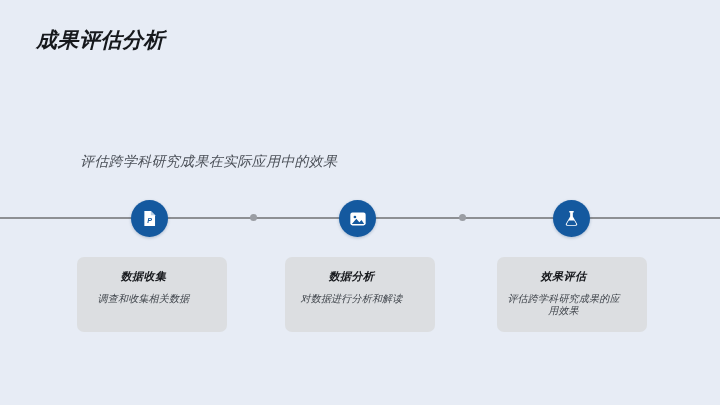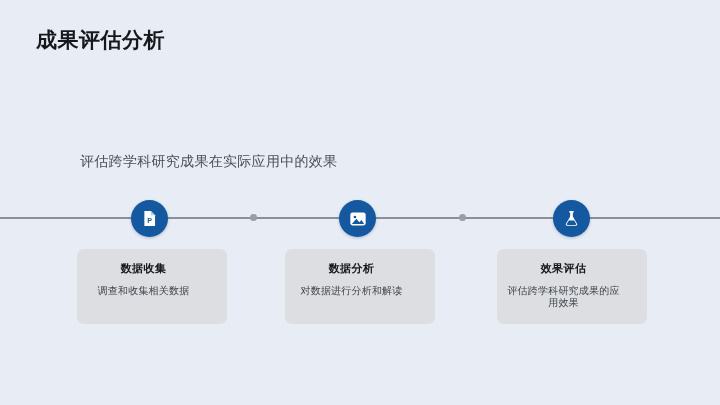--- a/index.html
+++ b/index.html
@@ -13,20 +13,21 @@
     font-family: "Liberation Sans", "DejaVu Sans", sans-serif;
     overflow: hidden;
     position: relative;
   }
   #slide {
     position: absolute;
     left: 0; top: 0;
     width: 720px;
     height: 405px;
     background: #e7ecf5;
+    font-style: italic;
   }
 
   
   #header {
     position: absolute;
     left: 0; top: 0;
     width: 720px;
     height: 140px;
   }
   #page-title {
@@ -113,21 +114,21 @@
   
   #cards {
     position: absolute;
     left: 0;
     top: 249px;
     width: 720px;
     height: 90px;
   }
   .card {
     position: absolute;
-    top: 0;
+    top: 8px;
     width: 150px;
     height: 75px;
     background: #dcdee1;
     border-radius: 7px;
     text-align: center;
     box-sizing: border-box;
     padding: 12px 27px 0 10px;
   }
   .card-title {
     font-size: 11px;

